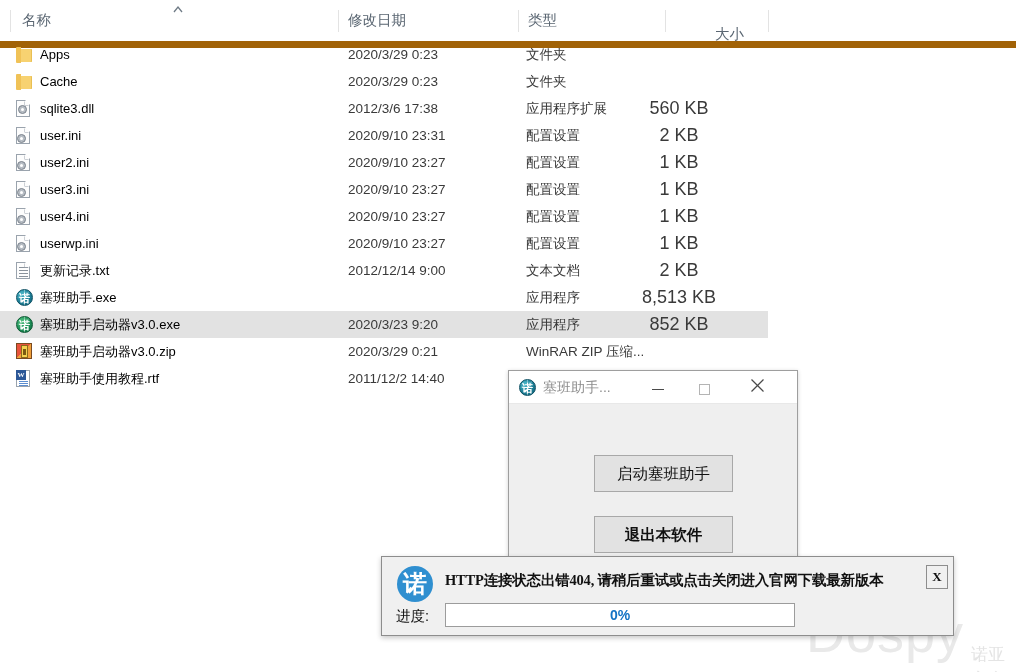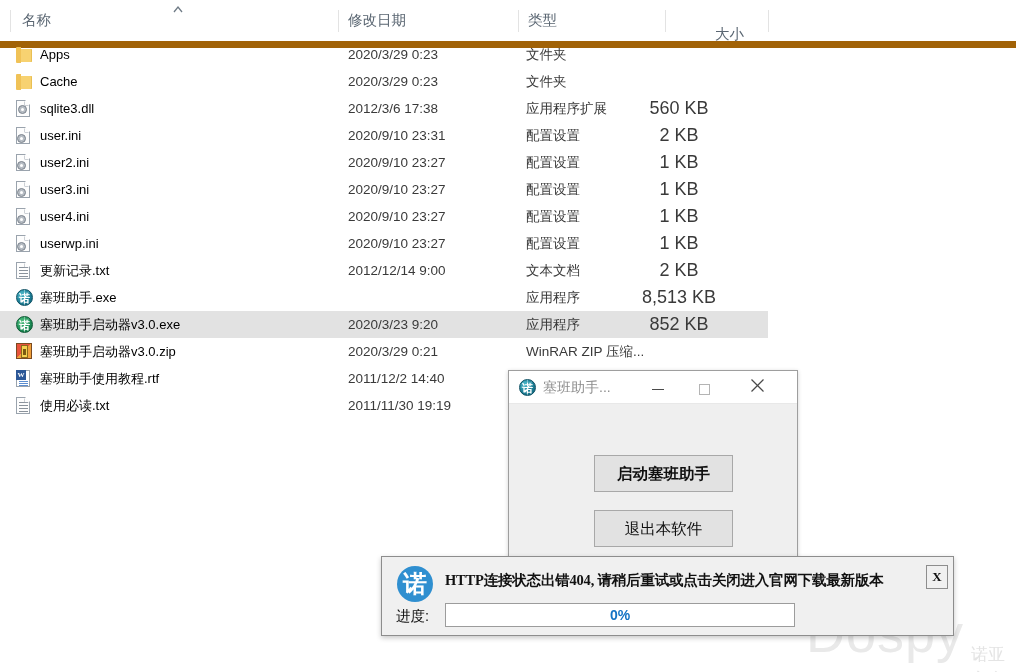--- a/index.html
+++ b/index.html
@@ -352,24 +352,24 @@
     width: 139px;
     height: 37px;
     background: #e2e2e2;
     border: 1px solid #a8a8a8;
     box-sizing: border-box;
     font-size: 15.5px;
     color: #101010;
     text-align: center;
     line-height: 35px;
     white-space: nowrap;
-    font-weight: 700;
+    font-weight: 400;
   }
   #app-btn-launch { top: 51px; }
-  #app-btn-quit  { top: 106px; font-weight: 400; }
+  #app-btn-quit  { top: 112px; font-weight: 700; }
 
   
   #alert-dialog {
     position: absolute;
     left: 381px;
     top: 556px;
     width: 573px;
     height: 80px;
     background: #f0f0f0;
     border: 1px solid #8d8d8d;
@@ -654,31 +654,20 @@
             <div class="ic-word-badge">W</div>
             <div class="ic-word-lines"></div>
           </div>
       </div>
       <div class="cell-name">塞班助手使用教程.rtf</div>
       <div class="cell-date">2011/12/2 14:40</div>
       <div class="cell-type"></div>
       <div class="cell-size"></div>
     </div>
 
-    <div class="row">
-      <div class="ficon">
-        <div class="ic-page">
-            <div class="ic-txt-lines"></div>
-          </div>
-      </div>
-      <div class="cell-name">使用必读.txt</div>
-      <div class="cell-date">2011/11/30 19:19</div>
-      <div class="cell-type"></div>
-      <div class="cell-size"></div>
-    </div>
 
   </div>
 </div>
 
 <div id="wm-dospy">Dospy</div>
 <div id="wm-cn">
   <div>诺亚</div>
   <div>方舟</div>
 </div>
 

